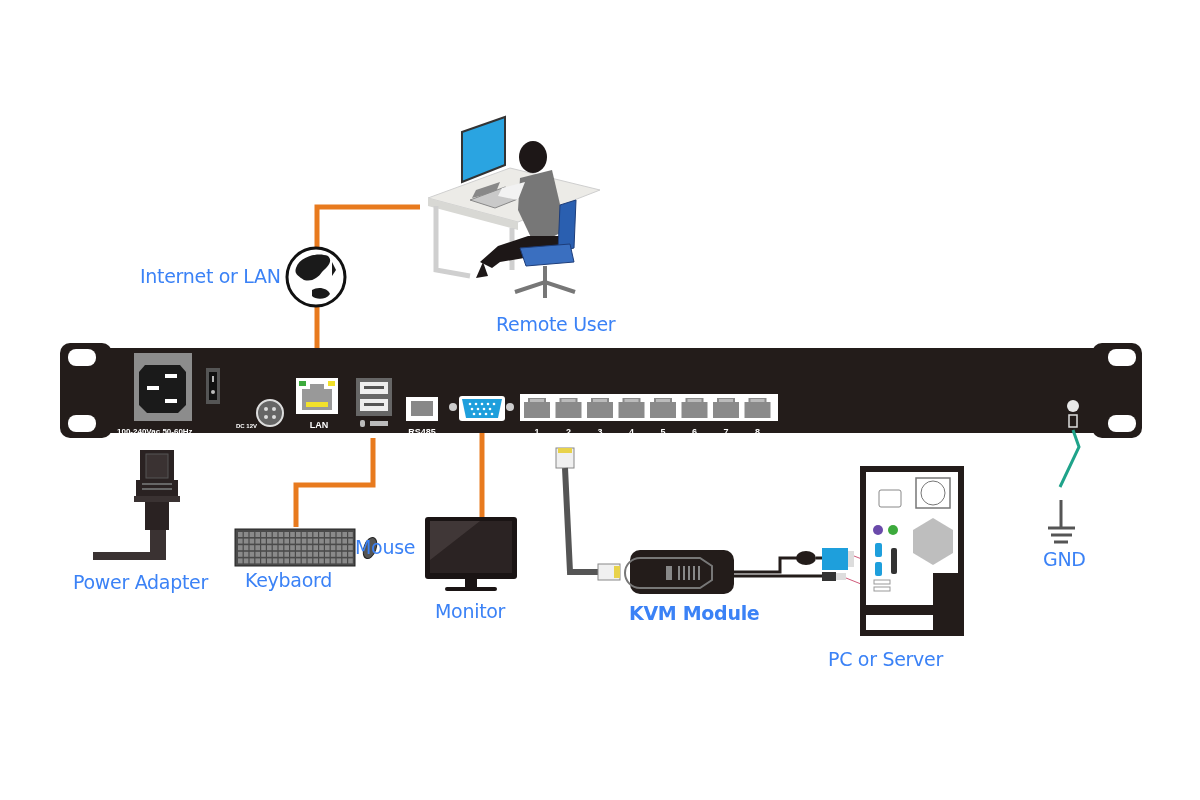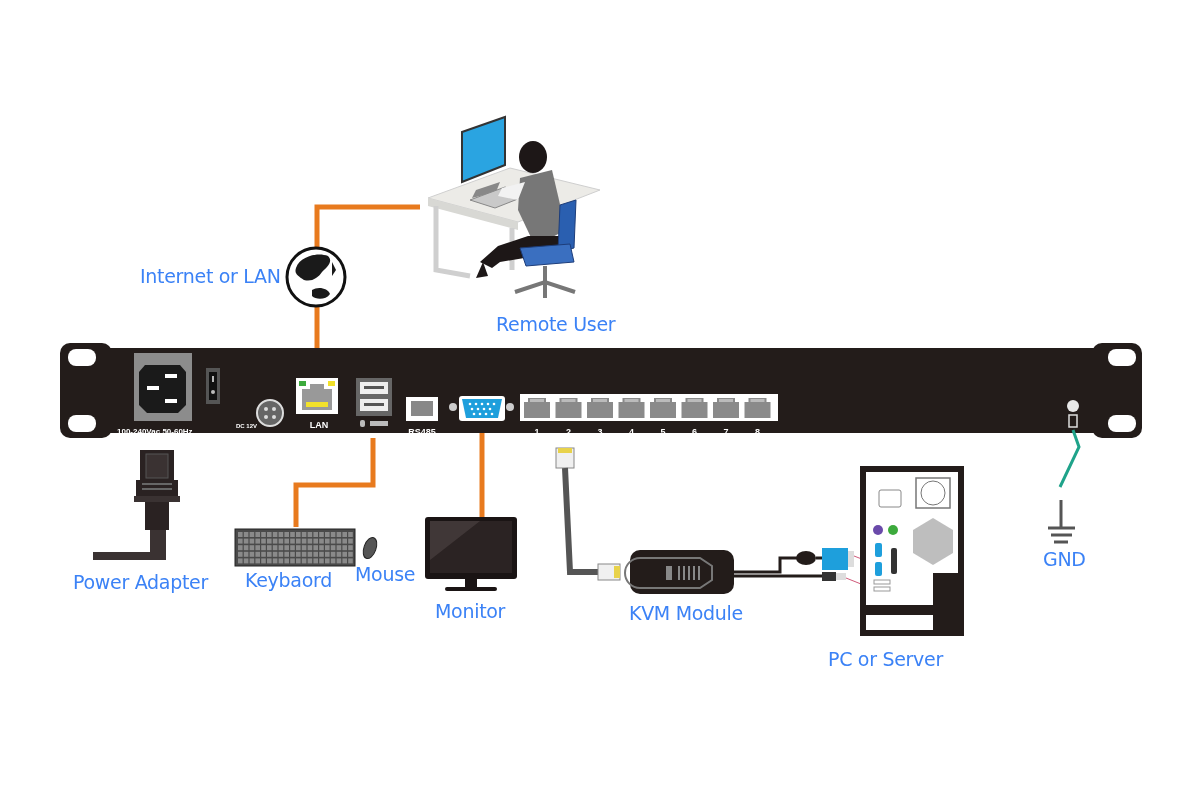--- a/index.html
+++ b/index.html
@@ -372,18 +372,18 @@
     <rect x="933" y="573" width="25" height="57" fill="#231c1a"></rect>
     <rect x="866" y="605" width="92" height="10" fill="#231c1a"></rect>
   </g>
 </svg>
 
   
   <div class="lbl" style="left:496px; top:313px;">Remote User</div>
   <div class="lbl" style="left:140px; top:265px;">Internet or LAN</div>
   <div class="lbl" style="left:73px; top:571px;">Power Adapter</div>
   <div class="lbl" style="left:245px; top:569px;">Keybaord</div>
-  <div class="lbl" style="left:355px; top:563px;text-align:right;">Mouse</div>
+  <div class="lbl" style="left:355px; top:536px;text-align:right;">Mouse</div>
   <div class="lbl" style="left:435px; top:600px;text-align:right;">Monitor</div>
-  <div class="lbl" style="left:629px; top:602px;">KVM Module</div>
+  <div class="lbl" style="left:629px; top:602px;font-weight:bold;">KVM Module</div>
   <div class="lbl" style="left:828px; top:648px;text-align:right;">PC or Server</div>
   <div class="lbl" style="left:1043px; top:548px;">GND</div>
 </div>
 
 </body></html>

